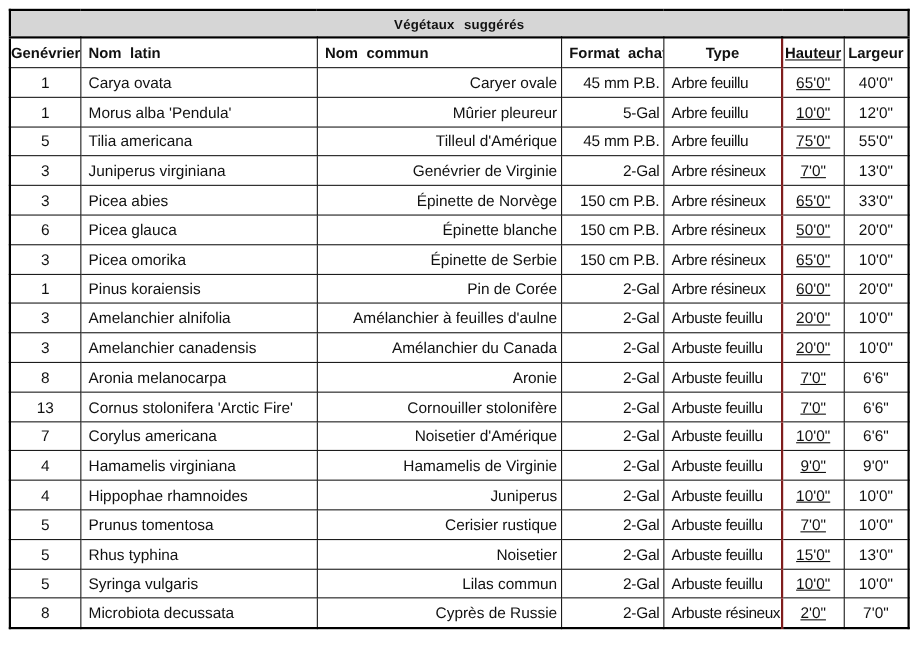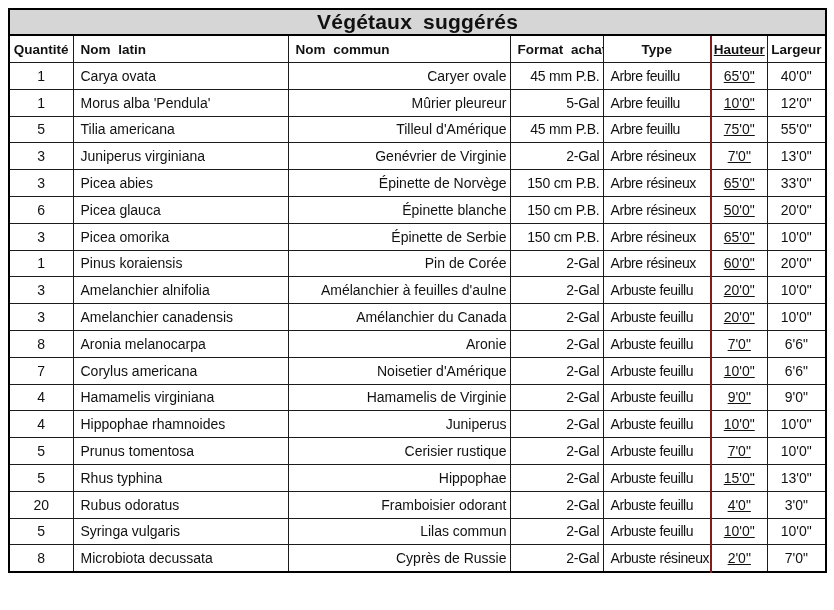--- a/index.html
+++ b/index.html
@@ -41,21 +41,21 @@
     overflow: hidden;
     white-space: nowrap;
     vertical-align: middle;
   }
   
   th.col-height, td.col-height { border-left: 2px solid #7f1d1d; text-decoration: underline; }
 
   .title-cell {
     background: #d6d6d6;
     height: 23px;
-    font-size: 21px;
+    font-size: 12px;
     font-weight: bold;
     text-align: center;
     letter-spacing: 0.2px;
     word-spacing: 5px;
     border-bottom: 2px solid #000;
   }
   tr.header-row th {
     height: 26px;
     font-size: 13.5px;
     font-weight: bold;
@@ -88,21 +88,21 @@
       <col class="w-format">
       <col class="w-type">
       <col class="w-height">
       <col class="w-width">
     </colgroup>
     <thead>
       <tr class="title-row">
         <th colspan="7" class="title-cell" style="background: rgb(214, 214, 214);">Végétaux suggérés</th>
       </tr>
       <tr class="header-row" id="header-row">
-          <th class="col-header col-quantity align-center">Quantité</th>
+          <th class="col-header col-quantity align-center">Genévrier</th>
           <th class="col-header col-latin align-left">Nom latin</th>
           <th class="col-header col-common align-left">Nom commun</th>
           <th class="col-header col-format align-left">Format achat</th>
           <th class="col-header col-type align-center">Type</th>
           <th class="col-header col-height align-center">Hauteur</th>
           <th class="col-header col-width align-center">Largeur</th>
         </tr>
     </thead>
     <tbody id="table-body">
         <tr class="data-row">
@@ -198,20 +198,29 @@
         <tr class="data-row">
           <td class="cell col-quantity align-center">8</td>
           <td class="cell col-latin align-left">Aronia melanocarpa</td>
           <td class="cell col-common align-left">Aronie</td>
           <td class="cell col-format align-left">2-Gal</td>
           <td class="cell col-type align-left">Arbuste feuillu</td>
           <td class="cell col-height align-center">7'0"</td>
           <td class="cell col-width align-center">6'6"</td>
         </tr>
         <tr class="data-row">
+          <td class="cell col-quantity align-center">13</td>
+          <td class="cell col-latin align-left">Cornus stolonifera 'Arctic Fire'</td>
+          <td class="cell col-common align-left">Cornouiller stolonifère</td>
+          <td class="cell col-format align-left">2-Gal</td>
+          <td class="cell col-type align-left">Arbuste feuillu</td>
+          <td class="cell col-height align-center">7'0"</td>
+          <td class="cell col-width align-center">6'6"</td>
+        </tr>
+        <tr class="data-row">
           <td class="cell col-quantity align-center">7</td>
           <td class="cell col-latin align-left">Corylus americana</td>
           <td class="cell col-common align-left">Noisetier d'Amérique</td>
           <td class="cell col-format align-left">2-Gal</td>
           <td class="cell col-type align-left">Arbuste feuillu</td>
           <td class="cell col-height align-center">10'0"</td>
           <td class="cell col-width align-center">6'6"</td>
         </tr>
         <tr class="data-row">
           <td class="cell col-quantity align-center">4</td>
@@ -236,34 +245,25 @@
           <td class="cell col-latin align-left">Prunus tomentosa</td>
           <td class="cell col-common align-left">Cerisier rustique</td>
           <td class="cell col-format align-left">2-Gal</td>
           <td class="cell col-type align-left">Arbuste feuillu</td>
           <td class="cell col-height align-center">7'0"</td>
           <td class="cell col-width align-center">10'0"</td>
         </tr>
         <tr class="data-row">
           <td class="cell col-quantity align-center">5</td>
           <td class="cell col-latin align-left">Rhus typhina</td>
-          <td class="cell col-common align-left">Hippophae</td>
+          <td class="cell col-common align-left">Noisetier</td>
           <td class="cell col-format align-left">2-Gal</td>
           <td class="cell col-type align-left">Arbuste feuillu</td>
           <td class="cell col-height align-center">15'0"</td>
           <td class="cell col-width align-center">13'0"</td>
-        </tr>
-        <tr class="data-row">
-          <td class="cell col-quantity align-center">20</td>
-          <td class="cell col-latin align-left">Rubus odoratus</td>
-          <td class="cell col-common align-left">Framboisier odorant</td>
-          <td class="cell col-format align-left">2-Gal</td>
-          <td class="cell col-type align-left">Arbuste feuillu</td>
-          <td class="cell col-height align-center">4'0"</td>
-          <td class="cell col-width align-center">3'0"</td>
         </tr>
         <tr class="data-row">
           <td class="cell col-quantity align-center">5</td>
           <td class="cell col-latin align-left">Syringa vulgaris</td>
           <td class="cell col-common align-left">Lilas commun</td>
           <td class="cell col-format align-left">2-Gal</td>
           <td class="cell col-type align-left">Arbuste feuillu</td>
           <td class="cell col-height align-center">10'0"</td>
           <td class="cell col-width align-center">10'0"</td>
         </tr>

